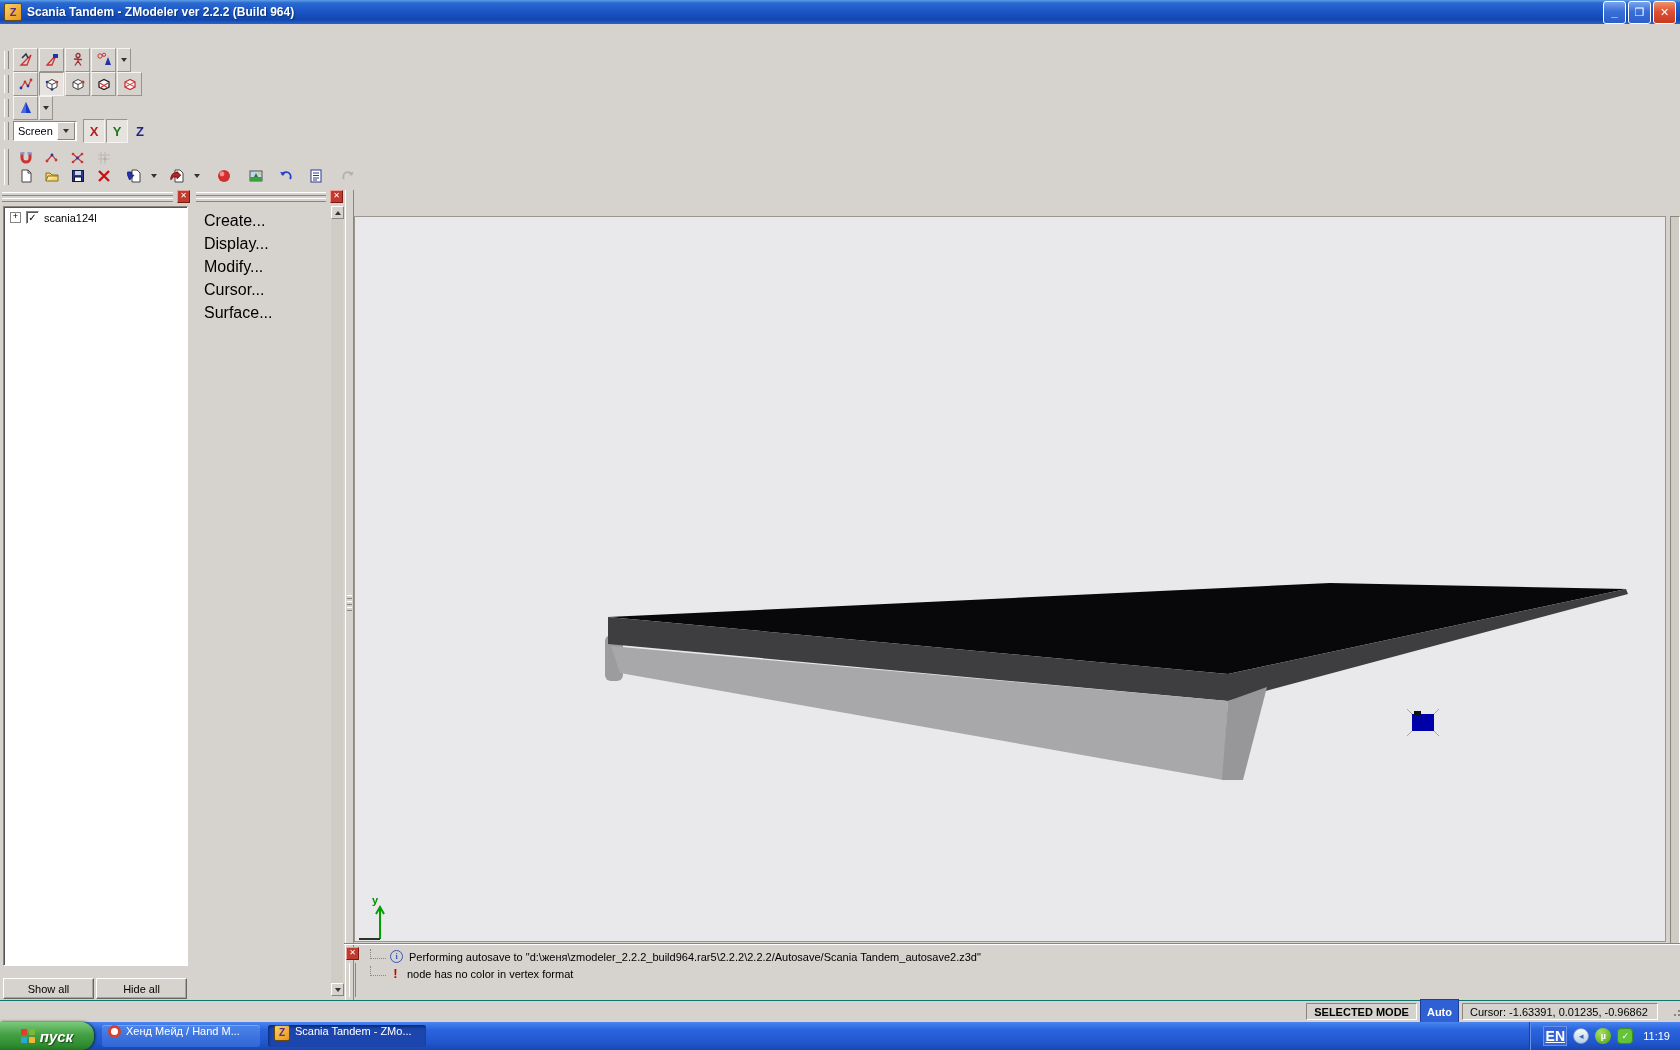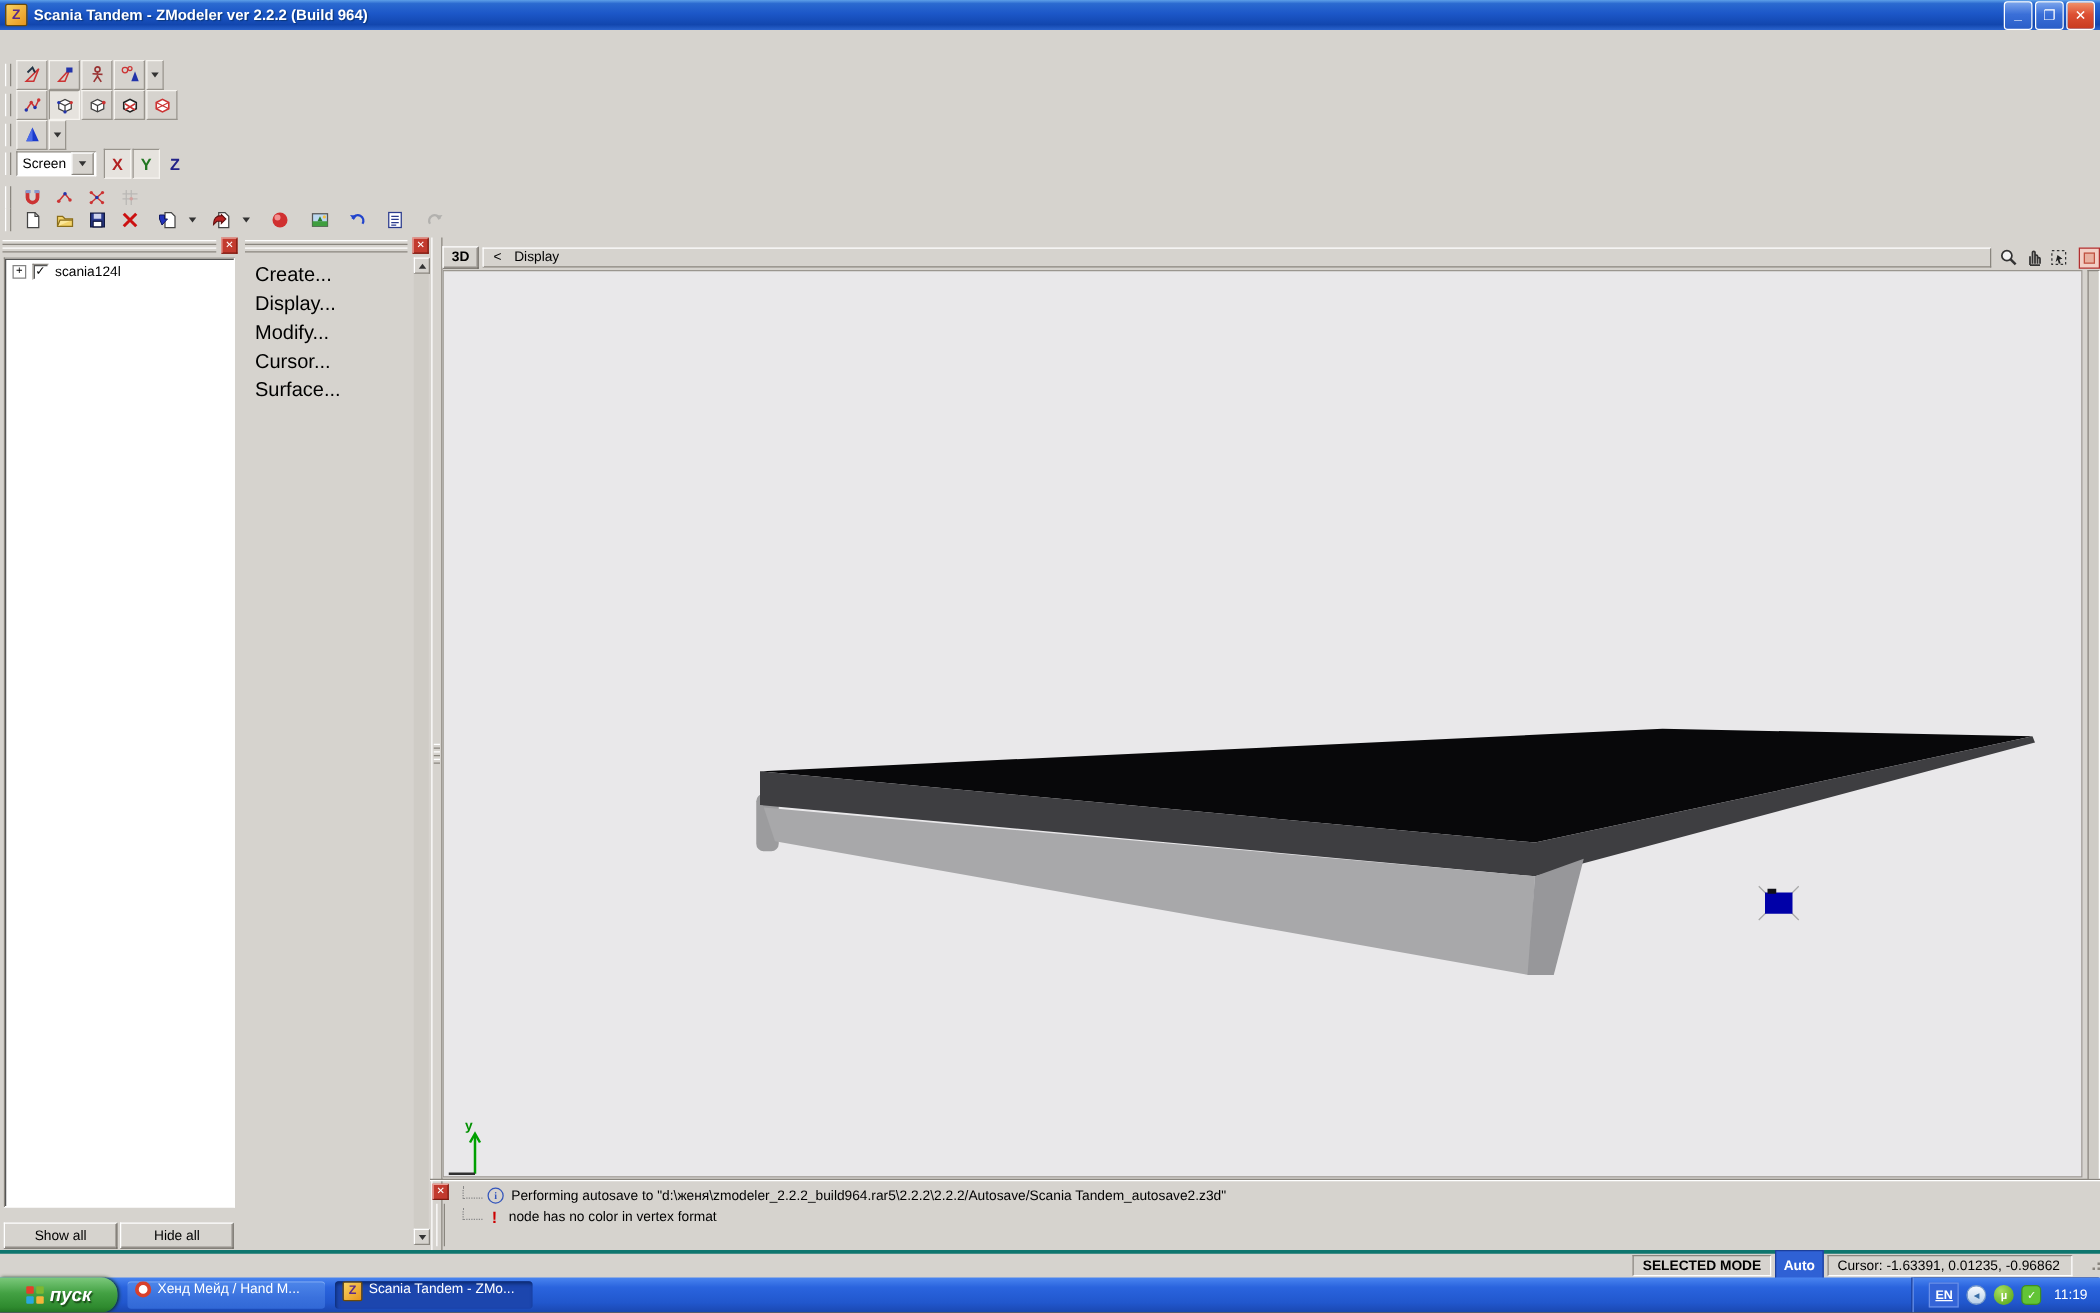--- a/index.html
+++ b/index.html
@@ -76,21 +76,21 @@
   .vp-redbtn .inner{width:7px;height:7px;border:1px solid #c05040;background:#e8b0a0;}
 
   
   .log-line{display:flex;align-items:center;height:17px;}
   .tree-dots{width:15px;height:9px;border-left:1px dotted #888;border-bottom:1px dotted #888;margin:0 4px 6px 8px;}
   .info-ic{width:11px;height:11px;border-radius:50%;border:1px solid #3355bb;color:#3355bb;font-size:8px;font-weight:bold;
     line-height:11px;text-align:center;font-family:"Liberation Serif",serif;}
   .warn-ic{color:#cc0000;font-weight:bold;font-size:13px;line-height:11px;width:11px;text-align:center;}
 
   
-  .statusbar{left:0;top:1000px;width:1680px;height:22px;border-top:3px solid #0f766e;box-sizing:border-box;
+  .statusbar{left:0;top:1000px;width:1680px;height:22px;border-top:1px solid #0f766e;box-sizing:border-box;
     background:#d6d3ce;display:flex;align-items:center;justify-content:flex-end;padding-right:22px;gap:3px;}
   .scell{height:17px;display:flex;align-items:center;box-sizing:border-box;padding:0 7px;}
   .auto-badge{background:#2f61d5;color:#fff;font-weight:bold;border:1px solid #1c3f9a;height:17px;
     display:flex;align-items:center;padding:12px 6px;box-sizing:border-box;}
   .gripdots{position:absolute;right:4px;bottom:6px;width:2px;height:2px;background:#8a867f;
     box-shadow:8px -8px #8a867f,4px -4px #8a867f,8px -4px #8a867f,0 0 #8a867f,4px 0 #8a867f,8px 0 #8a867f;}
 
   
   .taskbar{left:0;top:1022px;width:1680px;height:28px;
     background:linear-gradient(180deg,#4a85f0 0%,#2a64de 28%,#2157cd 72%,#1a47b0 100%);
@@ -104,21 +104,21 @@
   .taskbtn{height:22px;width:158px;margin-left:8px;border-radius:3px;color:#fff;display:flex;align-items:flex-start;
     gap:5px;padding:0 6px;box-sizing:border-box;background:linear-gradient(180deg,#4d86ea,#3a71dd 60%,#3168d6);
     box-shadow:inset 0 1px 0 #7aa6f2;white-space:nowrap;overflow:hidden;}
   .taskbtn.active{background:#1c46ae;box-shadow:inset 1px 2px 3px #0c2a70;}
   .task-label{overflow:hidden;text-overflow:ellipsis;}
   .opera-ic{width:13px;height:13px;border-radius:50%;border:3px solid #d8402c;background:#fff;box-sizing:border-box;flex:0 0 auto;}
   .zm-ic-sm{width:14px;height:14px;background:linear-gradient(135deg,#f9d262,#e8961c);border:1px solid #6a4a08;
     border-radius:2px;color:#5a2a8a;font-weight:bold;font-size:10px;line-height:14px;text-align:center;flex:0 0 auto;}
   .tray{margin-left:auto;height:28px;display:flex;align-items:center;gap:6px;padding:0 10px 0 12px;
     border-left:1px solid #6a92ea;box-shadow:-1px 0 0 #1a3f9a;}
-  .lang-box{width:22px;height:18px;background:#3464d8;border:1px solid #6a90e8;color:#fff;font-size:10px;font-weight:bold;
+  .lang-box{width:22px;height:18px;background:#3464d8;border:1px solid #6a90e8;color:#fff;font-size:14px;font-weight:bold;
     display:flex;align-items:center;justify-content:center;text-decoration:underline;}
   .tray-ic{width:16px;height:16px;border-radius:50%;display:flex;align-items:center;justify-content:center;
     font-size:9px;font-weight:bold;color:#fff;}
   .tray-time{color:#fff;margin-left:4px;}
 </style>
 </head>
 <body>
 
 <div id="screen">
 
@@ -401,46 +401,20 @@
   </div>
 
   <div class="abs" style="left:345px;top:190px;width:7px;height:810px;border-left:1px solid #fff;border-right:1px solid #8a867f;">
     <div style="margin-top:405px;">
       <div class="panel-grip" style="margin:2px 1px;"></div>
       <div class="panel-grip" style="margin:2px 1px;"></div>
       <div class="panel-grip" style="margin:2px 1px;"></div>
     </div>
   </div>
 
-  <div class="abs vp-header flex" style="left:354px;top:197px;width:1326px;height:18px;">
-    <div class="btn vp-3d" style="width:27px;height:16px;">
-        <span>3D</span>
-      </div>
-    <div class="raised crumb" style="margin-left:3px;width:1212px;height:16px;box-sizing:border-box;">
-      <span>&lt;</span>
-      <span>Display</span>
-    </div>
-    <div class="flex" style="margin-left:6px;gap:4px;">
-      <svg width="16" height="16">
-          <circle cx="6.5" cy="6.5" r="4" fill="#f4f4f4" stroke="#333" stroke-width="1.4"></circle>
-          <path d="M9.5 9.5 L13.5 13.5" stroke="#333" stroke-width="2"></path>
-        </svg>
-      <svg width="16" height="16">
-          <path d="M5 14 V7 M7 13 V4 a1 1 0 0 1 2 0 V13 M9 7 a1 1 0 0 1 2 0 v6 M11 9 a1 1 0 0 1 2 0 v4" fill="none" stroke="#333" stroke-width="1.4"></path>
-          <path d="M5 14 h8" stroke="#333" stroke-width="1.4"></path>
-        </svg>
-      <svg width="16" height="16">
-          <rect x="2.5" y="2.5" width="11" height="11" fill="none" stroke="#333" stroke-dasharray="2 2"></rect>
-          <path d="M7 6 L11 9 L8.5 9.5 L9.5 12.5 L8 13 L7.3 10 L5.5 11.5 Z" fill="#222"></path>
-        </svg>
-    </div>
-    <div class="vp-redbtn" style="margin-left:8px;">
-        <span class="inner"></span>
-      </div>
-  </div>
 
   <div class="abs vp-canvas" style="left:354px;top:216px;width:1312px;height:726px;">
     <svg width="1310" height="724" viewBox="0 0 1310 724">
 
       <rect x="250" y="418" width="18" height="46" rx="6" fill="#9c9c9e"></rect>
 
       <polygon points="253,400 975,366 1271,372 873,457" fill="#08080a"></polygon>
 
       <polygon points="253,400 873,457 1271,372 1273,377 873,484 253,427" fill="#3e3e41"></polygon>
 

